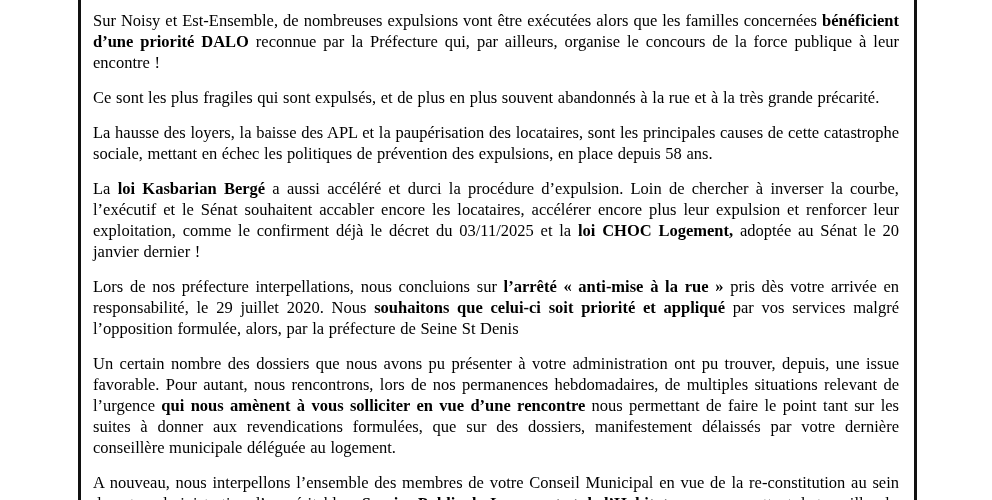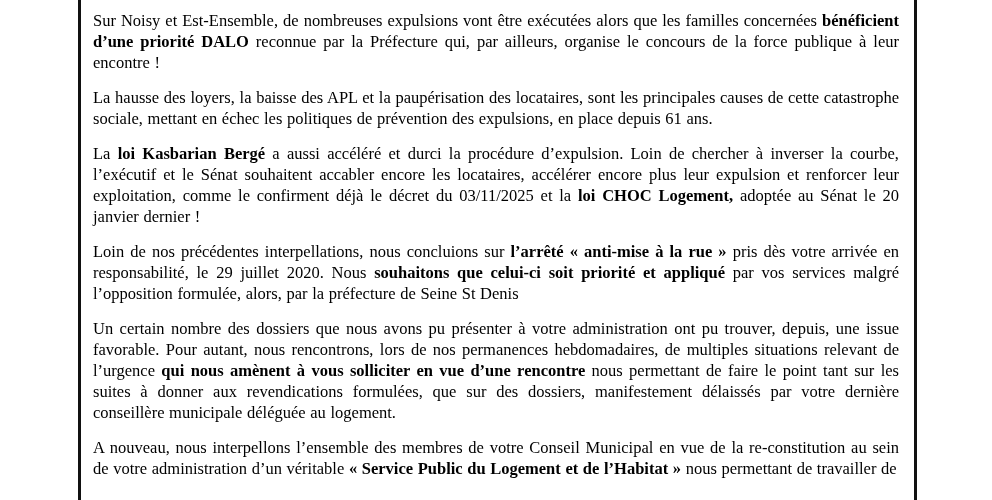--- a/index.html
+++ b/index.html
@@ -48,19 +48,20 @@
   .para b { font-weight: bold; }
 </style>
 </head>
 <body>
 
 <div class="viewport">
   <div class="page-border left"></div>
   <div class="page-border right"></div>
   <div class="text-column">
       <p class="para"><span>Sur Noisy et Est-Ensemble, de nombreuses expulsions vont être exécutées alors que les familles concernées </span><b>bénéficient d’une priorité DALO</b><span> reconnue par la Préfecture qui, par ailleurs, organise le concours de la force publique à leur encontre !</span></p>
-      <p class="para"><span>La hausse des loyers, la baisse des APL et la paupérisation des locataires, sont les principales causes de cette catastrophe sociale, mettant en échec les politiques de prévention des expulsions, en place depuis 61 ans.</span></p>
+      <p class="para"><span>Ce sont les plus fragiles qui sont expulsés, et de plus en plus souvent abandonnés à la rue et à la très grande précarité.</span></p>
+      <p class="para"><span>La hausse des loyers, la baisse des APL et la paupérisation des locataires, sont les principales causes de cette catastrophe sociale, mettant en échec les politiques de prévention des expulsions, en place depuis 58 ans.</span></p>
       <p class="para"><span>La </span><b>loi Kasbarian Bergé</b><span> a aussi accéléré et durci la procédure d’expulsion. Loin de chercher à inverser la courbe, l’exécutif et le Sénat souhaitent accabler encore les locataires, accélérer encore plus leur expulsion et renforcer leur exploitation, comme le confirment déjà le décret du 03/11/2025 et la </span><b>loi CHOC Logement,</b><span> adoptée au Sénat le 20 janvier dernier !</span></p>
-      <p class="para"><span>Loin de nos précédentes interpellations, nous concluions sur </span><b>l’arrêté «&nbsp;anti-mise à la rue&nbsp;»</b><span> pris dès votre arrivée en responsabilité, le 29 juillet 2020. Nous </span><b>souhaitons que celui-ci soit priorité et appliqué</b><span> par vos services malgré l’opposition formulée, alors, par la préfecture de Seine St Denis</span></p>
+      <p class="para"><span>Lors de nos préfecture interpellations, nous concluions sur </span><b>l’arrêté «&nbsp;anti-mise à la rue&nbsp;»</b><span> pris dès votre arrivée en responsabilité, le 29 juillet 2020. Nous </span><b>souhaitons que celui-ci soit priorité et appliqué</b><span> par vos services malgré l’opposition formulée, alors, par la préfecture de Seine St Denis</span></p>
       <p class="para"><span>Un certain nombre des dossiers que nous avons pu présenter à votre administration ont pu trouver, depuis, une issue favorable. Pour autant, nous rencontrons, lors de nos permanences hebdomadaires, de multiples situations relevant de l’urgence </span><b>qui nous amènent à vous solliciter en vue d’une rencontre</b><span> nous permettant de faire le point tant sur les suites à donner aux revendications formulées, que sur des dossiers, manifestement délaissés par votre dernière conseillère municipale déléguée au logement.</span></p>
       <p class="para"><span>A nouveau, nous interpellons l’ensemble des membres de votre Conseil Municipal en vue de la re-constitution au sein de votre administration d’un véritable </span><b>«&nbsp;Service Public du Logement et de l’Habitat&nbsp;»</b><span> nous permettant de travailler de</span></p>
     </div>
 </div>
 
 </body></html>

